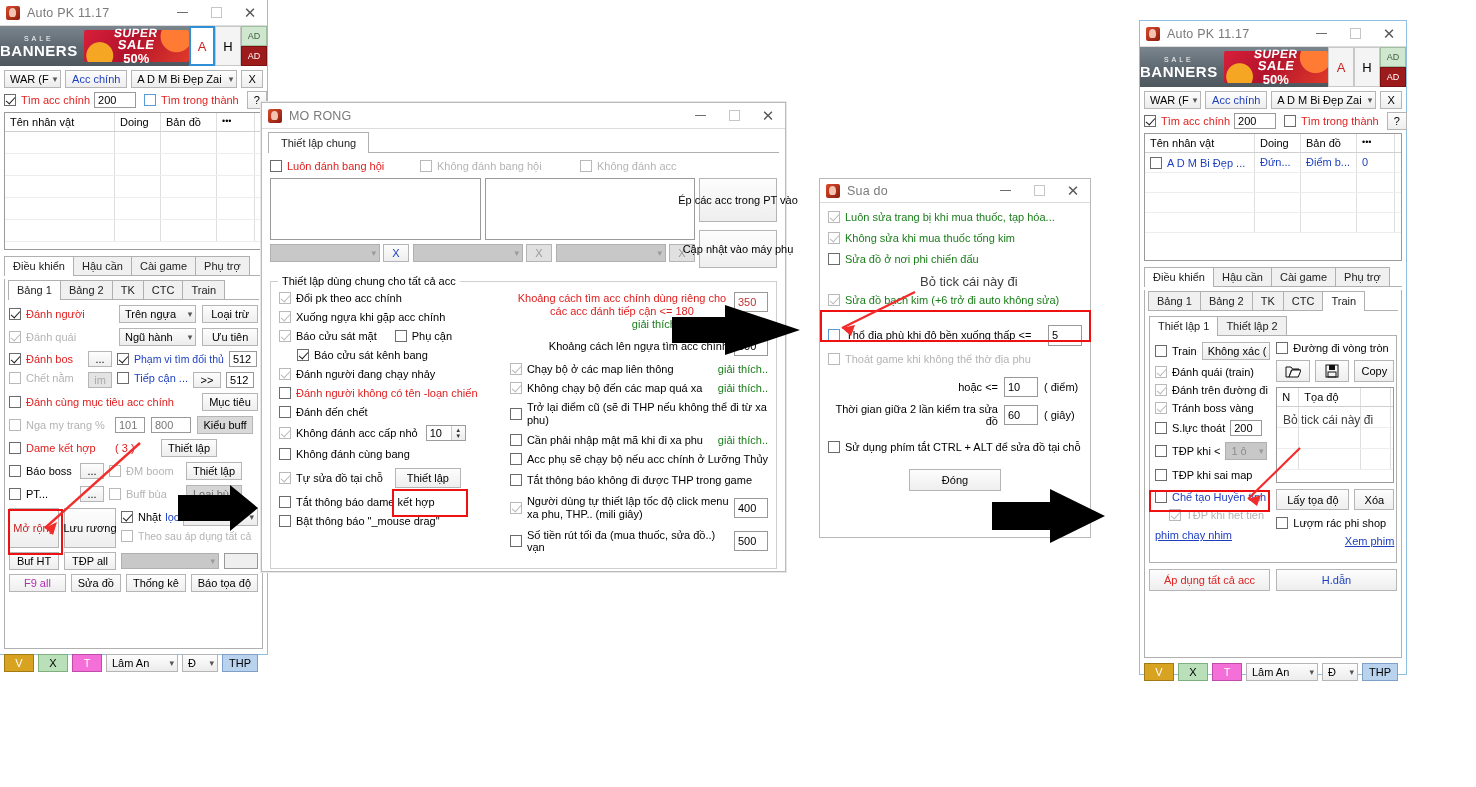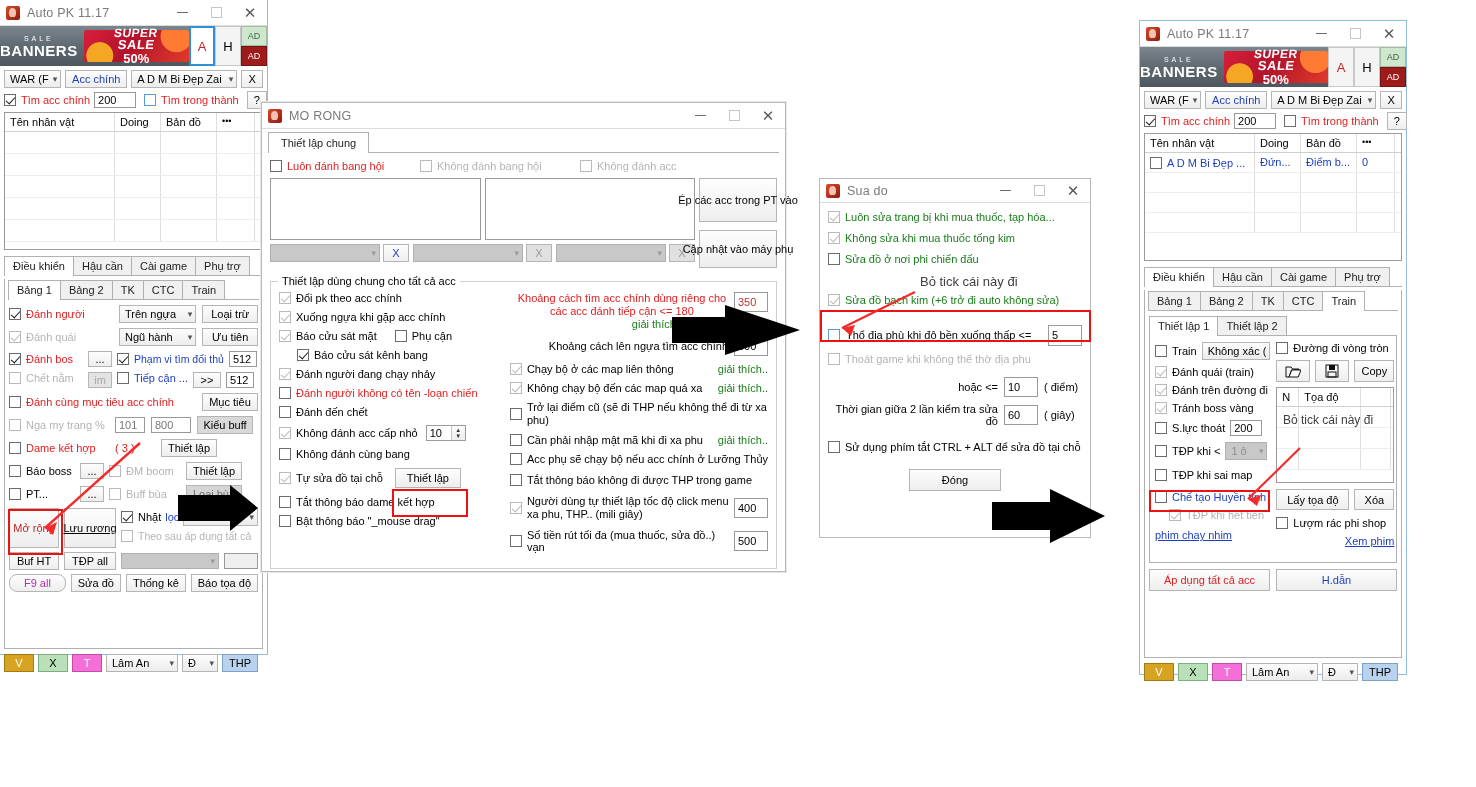--- a/index.html
+++ b/index.html
@@ -358,21 +358,21 @@
           <span class="dis-txt">Buff bùa</span>
         </span>
         <div class="btn" style="width:56px;background:#d5d5d5;color:#6d6d6d;">Loại bùa</div>
       </div>
 
       <div style="display:flex;align-items:flex-start;gap:5px;margin-bottom:4px;">
         <div class="btn" style="width:50px;height:40px;flex-direction:column;color:#cc2020;line-height:13px;">
           <span style="text-align:center;">Mở rộng</span>
         </div>
         <div class="btn" style="width:52px;height:40px;flex-direction:column;line-height:13px;">
-          <span style="text-align:right;text-decoration:underline;">Lưu rương</span>
+          <span style="text-align:right;">Lưu rương</span>
         </div>
         <div style="flex:1">
           <div style="display:flex;align-items:center;gap:4px;margin-bottom:4px;">
             <span class="chk">
               <span class="box on"></span>
               <span>Nhặt</span>
             </span>
             <span class="blue" style="text-decoration:none">lọc</span>
             <div class="combo" style="flex:1;">
               <span class="cv">Tiền v</span>
@@ -390,21 +390,21 @@
         <div class="btn" style="width:50px;">Buf HT</div>
         <div class="btn" style="width:52px;">TĐP all</div>
         <div class="combo dis" style="flex:1;">
             <span class="cv"></span>
             <span class="ar">▾</span>
           </div>
         <input class="txtin" style="width: 34px; background: rgb(239, 239, 239);">
       </div>
 
       <div style="display:flex;align-items:center;gap:5px;">
-        <div class="btn purple" style="width:64px;border-radius:8px;">F9 all</div>
+        <div class="btn purple" style="width:64px;">F9 all</div>
         <div class="btn" style="width:52px;">Sửa đồ</div>
         <div class="btn" style="flex:1;">Thống kê</div>
         <div class="btn" style="flex:1;">Báo tọa độ</div>
       </div>
     </div>
   </div>
 
   <div class="bar" style="padding:5px 4px;">
     <div class="btn" style="width:30px;background:#d8a321;color:#fff;border-color:#a37a14;">V</div>
     <div class="btn" style="width:30px;background:#b9e0b9;border-color:#7fae7f;">X</div>

